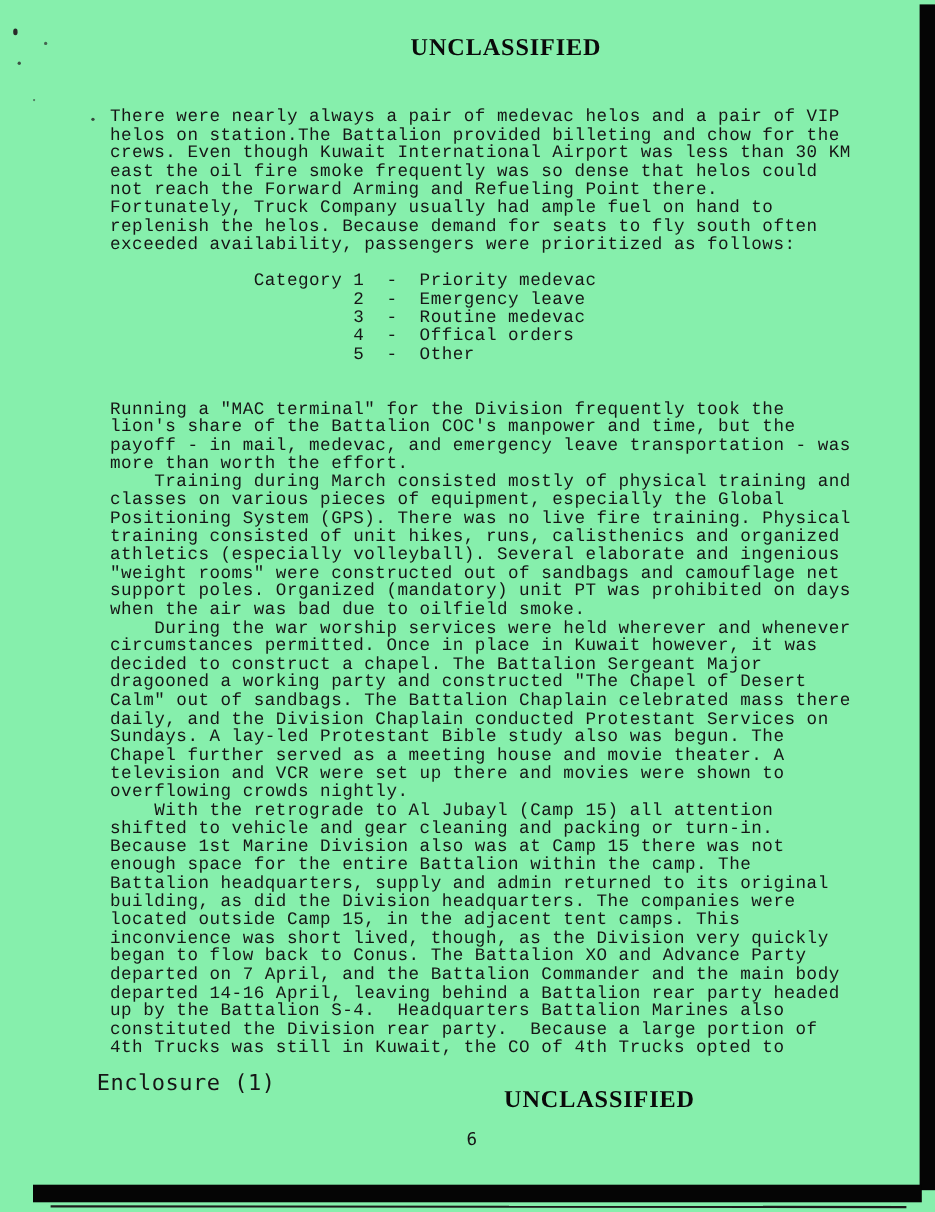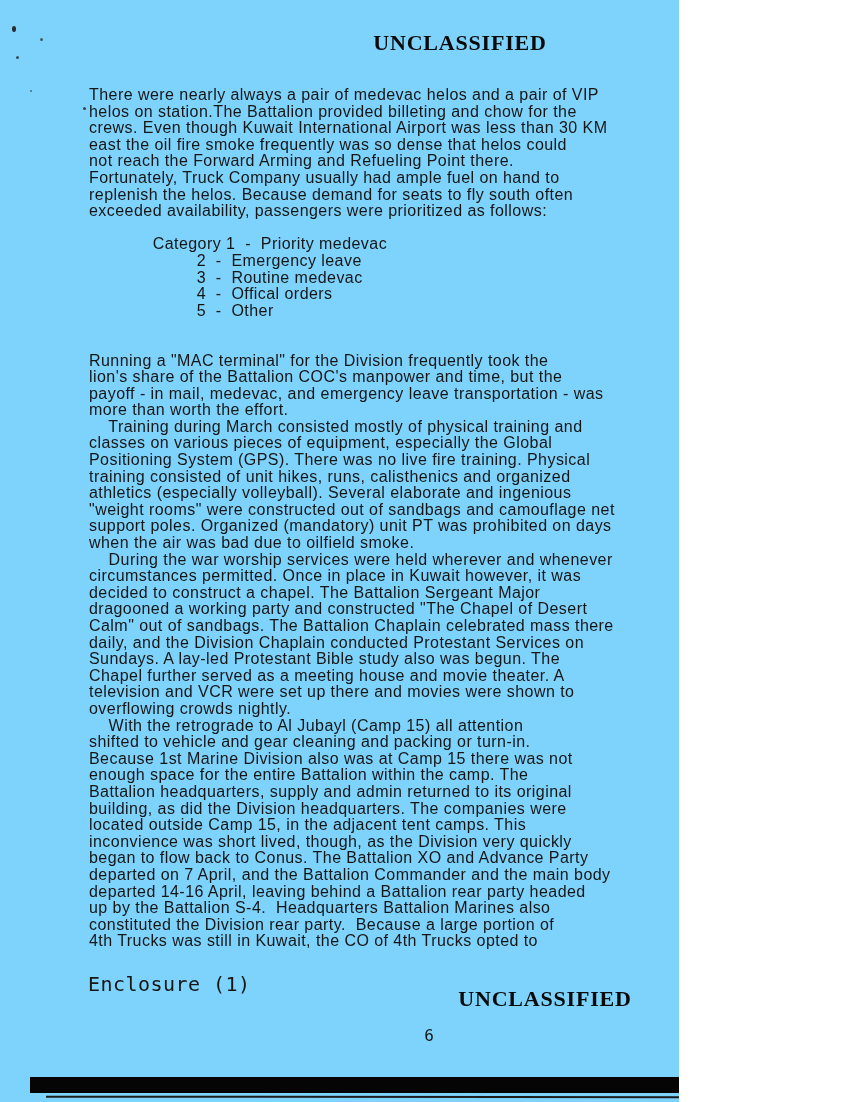--- a/index.html
+++ b/index.html
@@ -2,23 +2,23 @@
 <html><head>
 <meta charset="utf-8">
 <style>
   html, body {
     margin: 0;
     padding: 0;
     background: #ffffff;
   }
   .page {
     position: relative;
-    width: 679px;
+    width: 850px;
     height: 1102px;
-    background: #7dd3fc;
+    background: #86efac;
     overflow: hidden;
     color: #141414;
   }
   .classification {
     position: absolute;
     font-family: "Liberation Serif", serif;
     font-weight: 700;
     font-size: 22px;
     letter-spacing: 0.8px;
     color: #0a0a0a;
@@ -32,22 +32,22 @@
   }
   .classification.bottom {
     top: 986px;
     left: 145px;
     width: 800px;
   }
   .body-text {
     position: absolute;
     top: 86px;
     left: 88px;
-    margin: 1px;
-    font-family: Liberation Sans, sans-serif;
+    margin: 12px;
+    font-family: Liberation Mono, monospace;
     font-size: 16px;
     line-height: 16.6px;
     letter-spacing: 0.45px;
     color: #161616;
     white-space: pre;
   }
   .enclosure {
     position: absolute;
     top: 972px;
     left: 88px;

